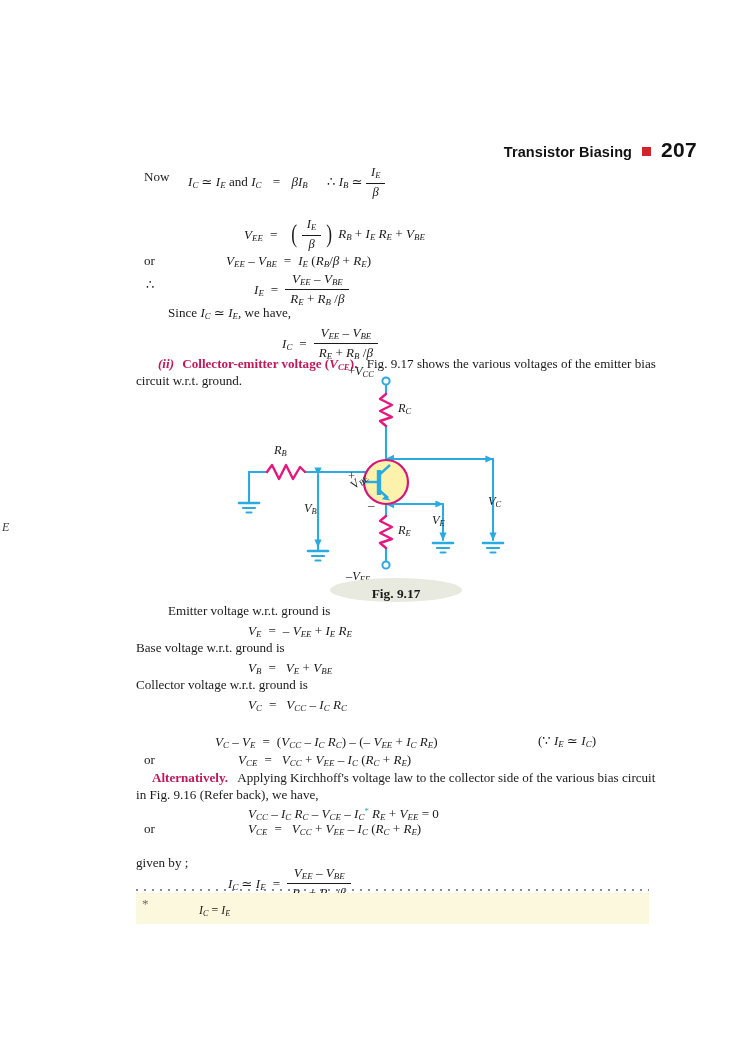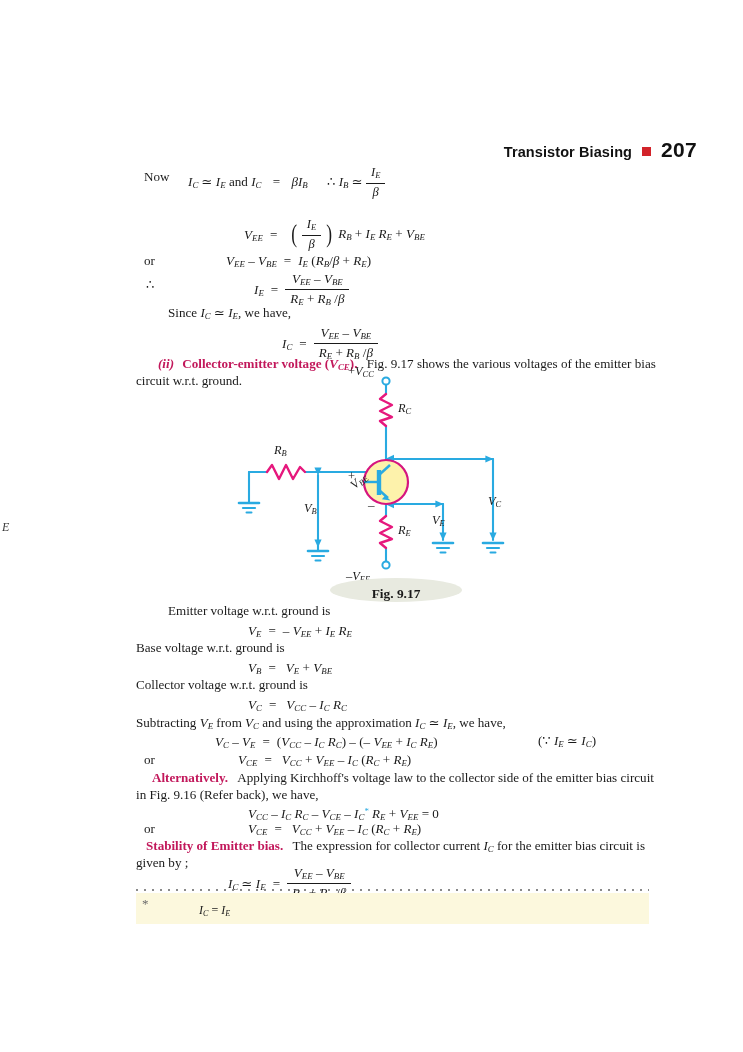--- a/index.html
+++ b/index.html
@@ -377,64 +377,54 @@
     <span style="padding-left:3px;"><span class="m">V<sub>E</sub></span><span class="up"> + </span><span class="m">V<sub>BE</sub></span></span>
   </div>
 
   <div class="tx" style="left:136px; top:678px;">Collector voltage w.r.t. ground is</div>
   <div class="eqrow" style="left:248px; top:697px;">
     <span class="eq-lhs m">V<sub>C</sub></span>
     <span class="eq-eqs">=</span>
     <span style="padding-left:3px;"><span class="m">V<sub>CC</sub></span><span class="up"> – </span><span class="m">I<sub>C</sub></span> <span class="m">R<sub>C</sub></span></span>
   </div>
 
-  <div class="tx" style="left:136px; top:716px;">
-    <span class="up">Subtracting </span><span class="m">V<sub>E</sub></span>
-    <span class="up"> from </span><span class="m">V<sub>C</sub></span>
-    <span class="up"> and using the approximation </span><span class="m">I<sub>C</sub></span>
-    ≃ <span class="m">I<sub>E</sub></span><span class="up">, we have,</span>
-  </div>
 
   <div class="eqrow" style="left:215px; top:734px;">
     <span class="eq-lhs"><span class="m">V<sub>C</sub></span><span class="up"> – </span><span class="m">V<sub>E</sub></span></span>
     <span class="eq-eqs">=</span>
     <span><span class="up">(</span><span class="m">V<sub>CC</sub></span><span class="up"> – </span><span class="m">I<sub>C</sub></span> <span class="m">R<sub>C</sub></span><span class="up">) – (– </span><span class="m">V<sub>EE</sub></span><span class="up"> + </span><span class="m">I<sub>C</sub></span> <span class="m">R<sub>E</sub></span><span class="up">)</span></span>
   </div>
   <div class="tx" style="left:538px; top:734px;">
     <span class="up">(∵ </span><span class="m">I<sub>E</sub></span> ≃ <span class="m">I<sub>C</sub></span><span class="up">)</span>
   </div>
 
   <div class="tx" style="left:144px; top:753px;">or</div>
   <div class="eqrow" style="left:238px; top:752px;">
     <span class="eq-lhs m">V<sub>CE</sub></span>
     <span class="eq-eqs">=</span>
     <span style="padding-left:3px;"><span class="m">V<sub>CC</sub></span><span class="up"> + </span><span class="m">V<sub>EE</sub></span><span class="up"> – </span><span class="m">I<sub>C</sub></span> <span class="up">(</span><span class="m">R<sub>C</sub></span><span class="up"> + </span><span class="m">R<sub>E</sub></span><span class="up">)</span></span>
   </div>
 
   <div class="tx" style="left:152px; top:771px;">
     <span class="crimson">Alternatively.</span>
-    <span class="up" style="padding-left:6px;">Applying Kirchhoff's voltage law to the collector side of the emitter bias circuit</span>
+    <span class="up" style="padding-left:6px;">Applying Kirchhoff's voltage law to the collector side of the various bias circuit</span>
   </div>
   <div class="tx" style="left:136px; top:788px;">in Fig. 9.16 (Refer back), we have,</div>
 
   <div class="eqrow" style="left:248px; top:806px;">
     <span><span class="m">V<sub>CC</sub></span><span class="up"> – </span><span class="m">I<sub>C</sub></span> <span class="m">R<sub>C</sub></span><span class="up"> – </span><span class="m">V<sub>CE</sub></span><span class="up"> – </span><span class="m">I<sub>C</sub></span><sup style="color:#29aae1;">*</sup> <span class="m">R<sub>E</sub></span><span class="up"> + </span><span class="m">V<sub>EE</sub></span><span class="up"> = 0</span></span>
   </div>
 
   <div class="tx" style="left:144px; top:822px;">or</div>
   <div class="eqrow" style="left:248px; top:821px;">
     <span class="eq-lhs m">V<sub>CE</sub></span>
     <span class="eq-eqs">=</span>
     <span style="padding-left:3px;"><span class="m">V<sub>CC</sub></span><span class="up"> + </span><span class="m">V<sub>EE</sub></span><span class="up"> – </span><span class="m">I<sub>C</sub></span> <span class="up">(</span><span class="m">R<sub>C</sub></span><span class="up"> + </span><span class="m">R<sub>E</sub></span><span class="up">)</span></span>
   </div>
 
-  <div class="tx" style="left:146px; top:839px;">
-    <span class="crimson">Stability of Emitter bias.</span>
-    <span class="up" style="padding-left:6px;">The expression for collector current <span class="m">I<sub>C</sub></span> for the emitter bias circuit is</span>
-  </div>
   <div class="tx" style="left:136px; top:856px;">given by ;</div>
 
   <div class="eqrow" style="left:228px; top:866px;">
     <span class="eq-lhs"><span class="m">I<sub>C</sub></span> ≃ <span class="m">I<sub>E</sub></span></span>
     <span class="eq-eqs">=</span>
     <span class="frac">
       <span class="num"><span class="m">V<sub>EE</sub></span><span class="up"> – </span><span class="m">V<sub>BE</sub></span></span>
       <span class="den"><span class="m">R<sub>E</sub></span><span class="up"> + </span><span class="m">R<sub>B</sub></span><span class="up"> /</span><span class="m">β</span></span>
     </span>
   </div>

